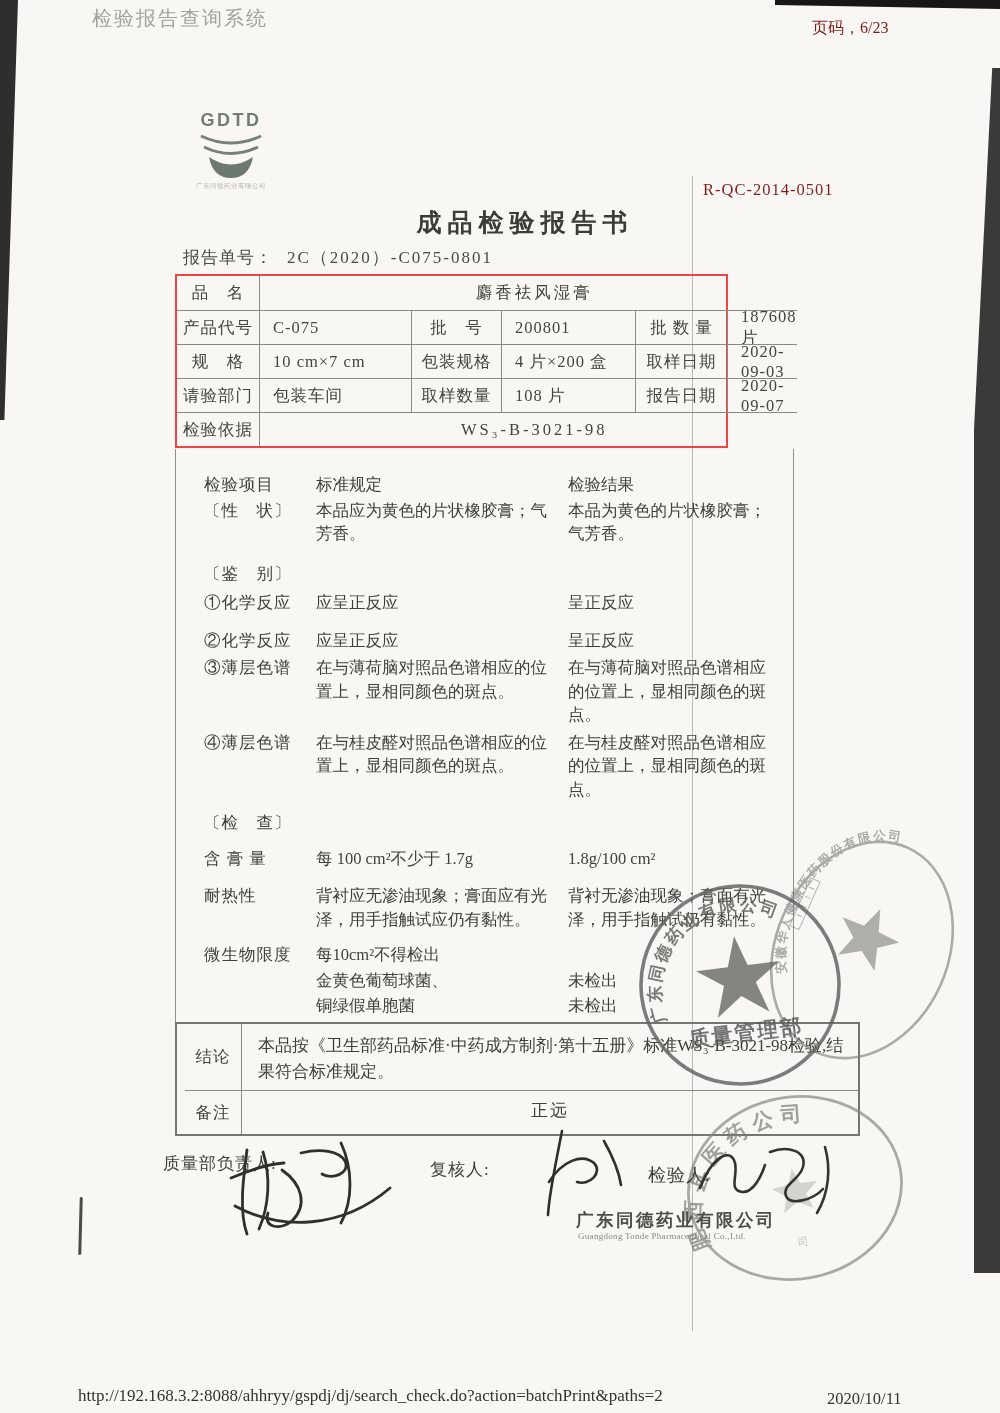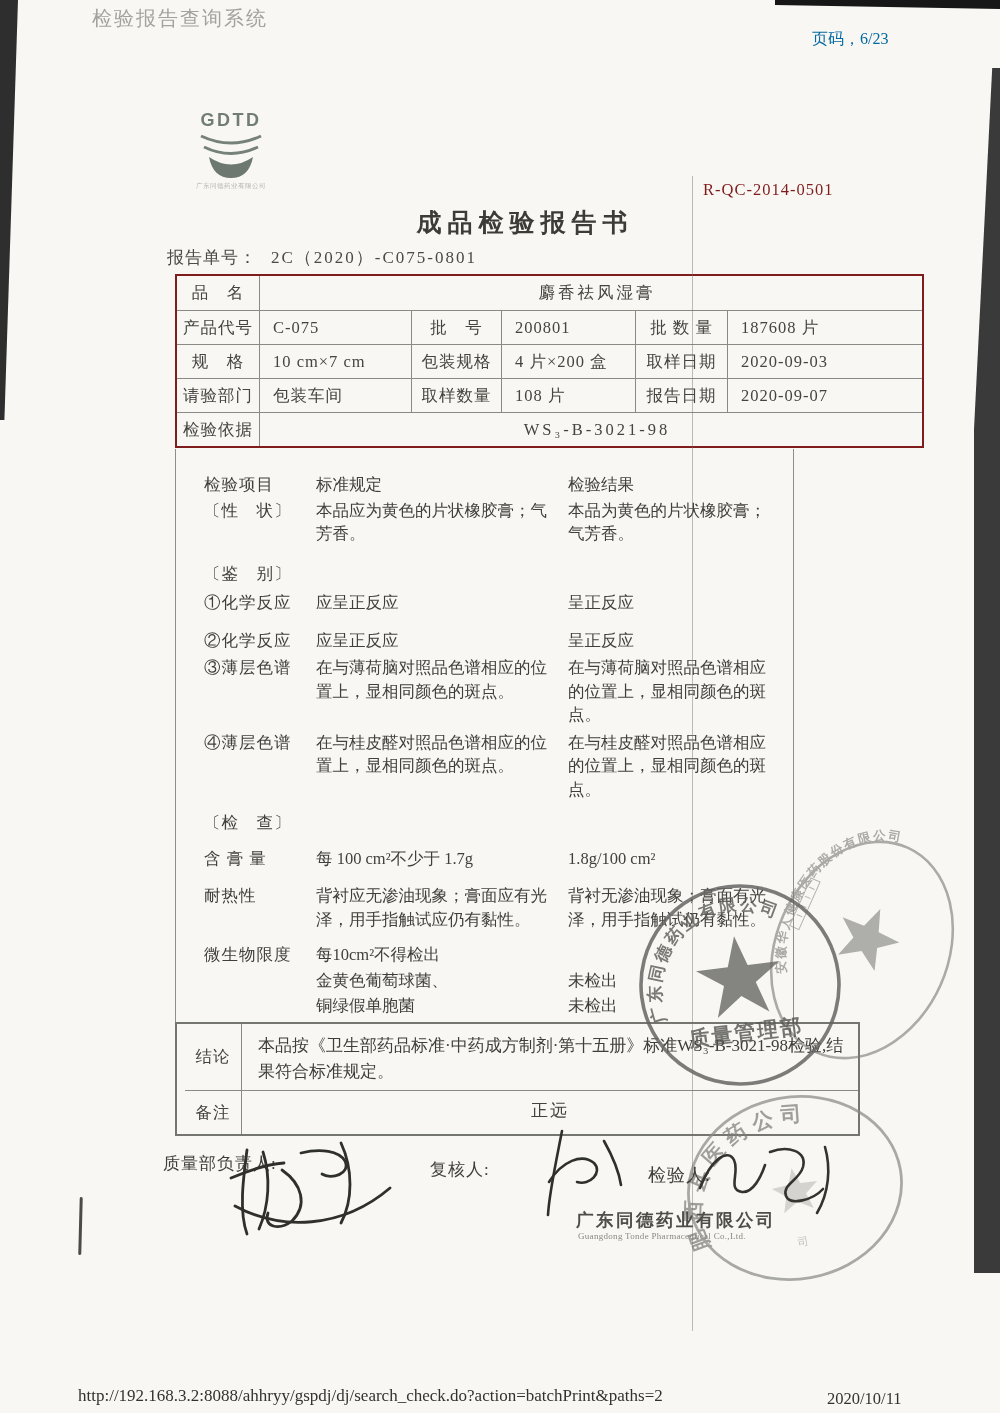--- a/index.html
+++ b/index.html
@@ -17,32 +17,32 @@
   .top-strip { left:775px; top:0; width:225px; height:9px; background:#171717;
     clip-path:polygon(0 0,100% 0,100% 100%,0 55%); }
   .right-bar { left:974px; top:68px; width:26px; height:1205px; background:#3a3a3a;
     clip-path:polygon(70% 0,100% 0,100% 100%,0 100%,0 30%); }
   .fold-line { left:692px; top:176px; width:1.3px; height:1155px; background:rgba(110,110,110,.45); }
   .stray-mark { left:79px; top:1197px; width:2.6px; height:58px; background:#4b4b48;
     border-radius:2px; transform:rotate(1.5deg); }
   
   .sys-title { position:absolute; left:92px; top:5px; font-size:20px; letter-spacing:2px;
     color:#a3a29c; }
-  .page-no { position:absolute; left:812px; top:18px; font-size:16px; color:#0369a1;margin-top:11px; }
+  .page-no { position:absolute; left:812px; top:18px; font-size:16px; color:#7f1d1d; }
   
   .doc-code { position:absolute; left:703px; top:180px; font-size:16.5px; letter-spacing:1px; color:#7f1d1d; }
   .title { position:absolute; left:175px; top:206px; width:700px; text-align:center;
     font-size:25px; font-weight:bold; letter-spacing:6px; color:#3c3b37; }
-  .report-no { position:absolute; left:167px; top:246px; font-size:17px; color:#4b4a45; letter-spacing:1px; }
+  .report-no { position:absolute; left:183px; top:246px; font-size:17px; color:#4b4a45; letter-spacing:1px; }
   .report-no .val { margin-left:14px; letter-spacing:2px; }
   .logo { position:absolute; left:188px; top:104px; width:86px; height:88px; opacity:.85; }
   
-  .info-table { position:absolute; left:175px; top:274px; width:749px;
+  .info-table { position:absolute; left:175px; top:274px; width:553px;
     display:grid; grid-template-columns:82px 152px 90px 134px 92px 1fr;
-    border:2px solid #7f1d1d; background:transparent; }
+    border:2px solid #ef4444; background:transparent; }
   .info-table .cell { height:34px; display:flex; align-items:center;
     font-size:16.5px; color:#45443f; border-top:1.5px solid #8a8a83; }
   .info-table .cell.row1 { border-top:none; }
   .info-table .cell.bl { border-left:1.5px solid #8a8a83; }
   .info-table .lab { justify-content:center; letter-spacing:1px; }
   .info-table .val { padding-left:13px; letter-spacing:1px; }
   .info-table .span5 { grid-column:2 / 7; justify-content:center; letter-spacing:3px; padding-left:12px;text-align:center; }
   
   .results { position:absolute; left:175px; top:449px; width:619px; height:573px;
     border-left:1.8px solid #8f8f88; border-right:1.8px solid #8f8f88;

